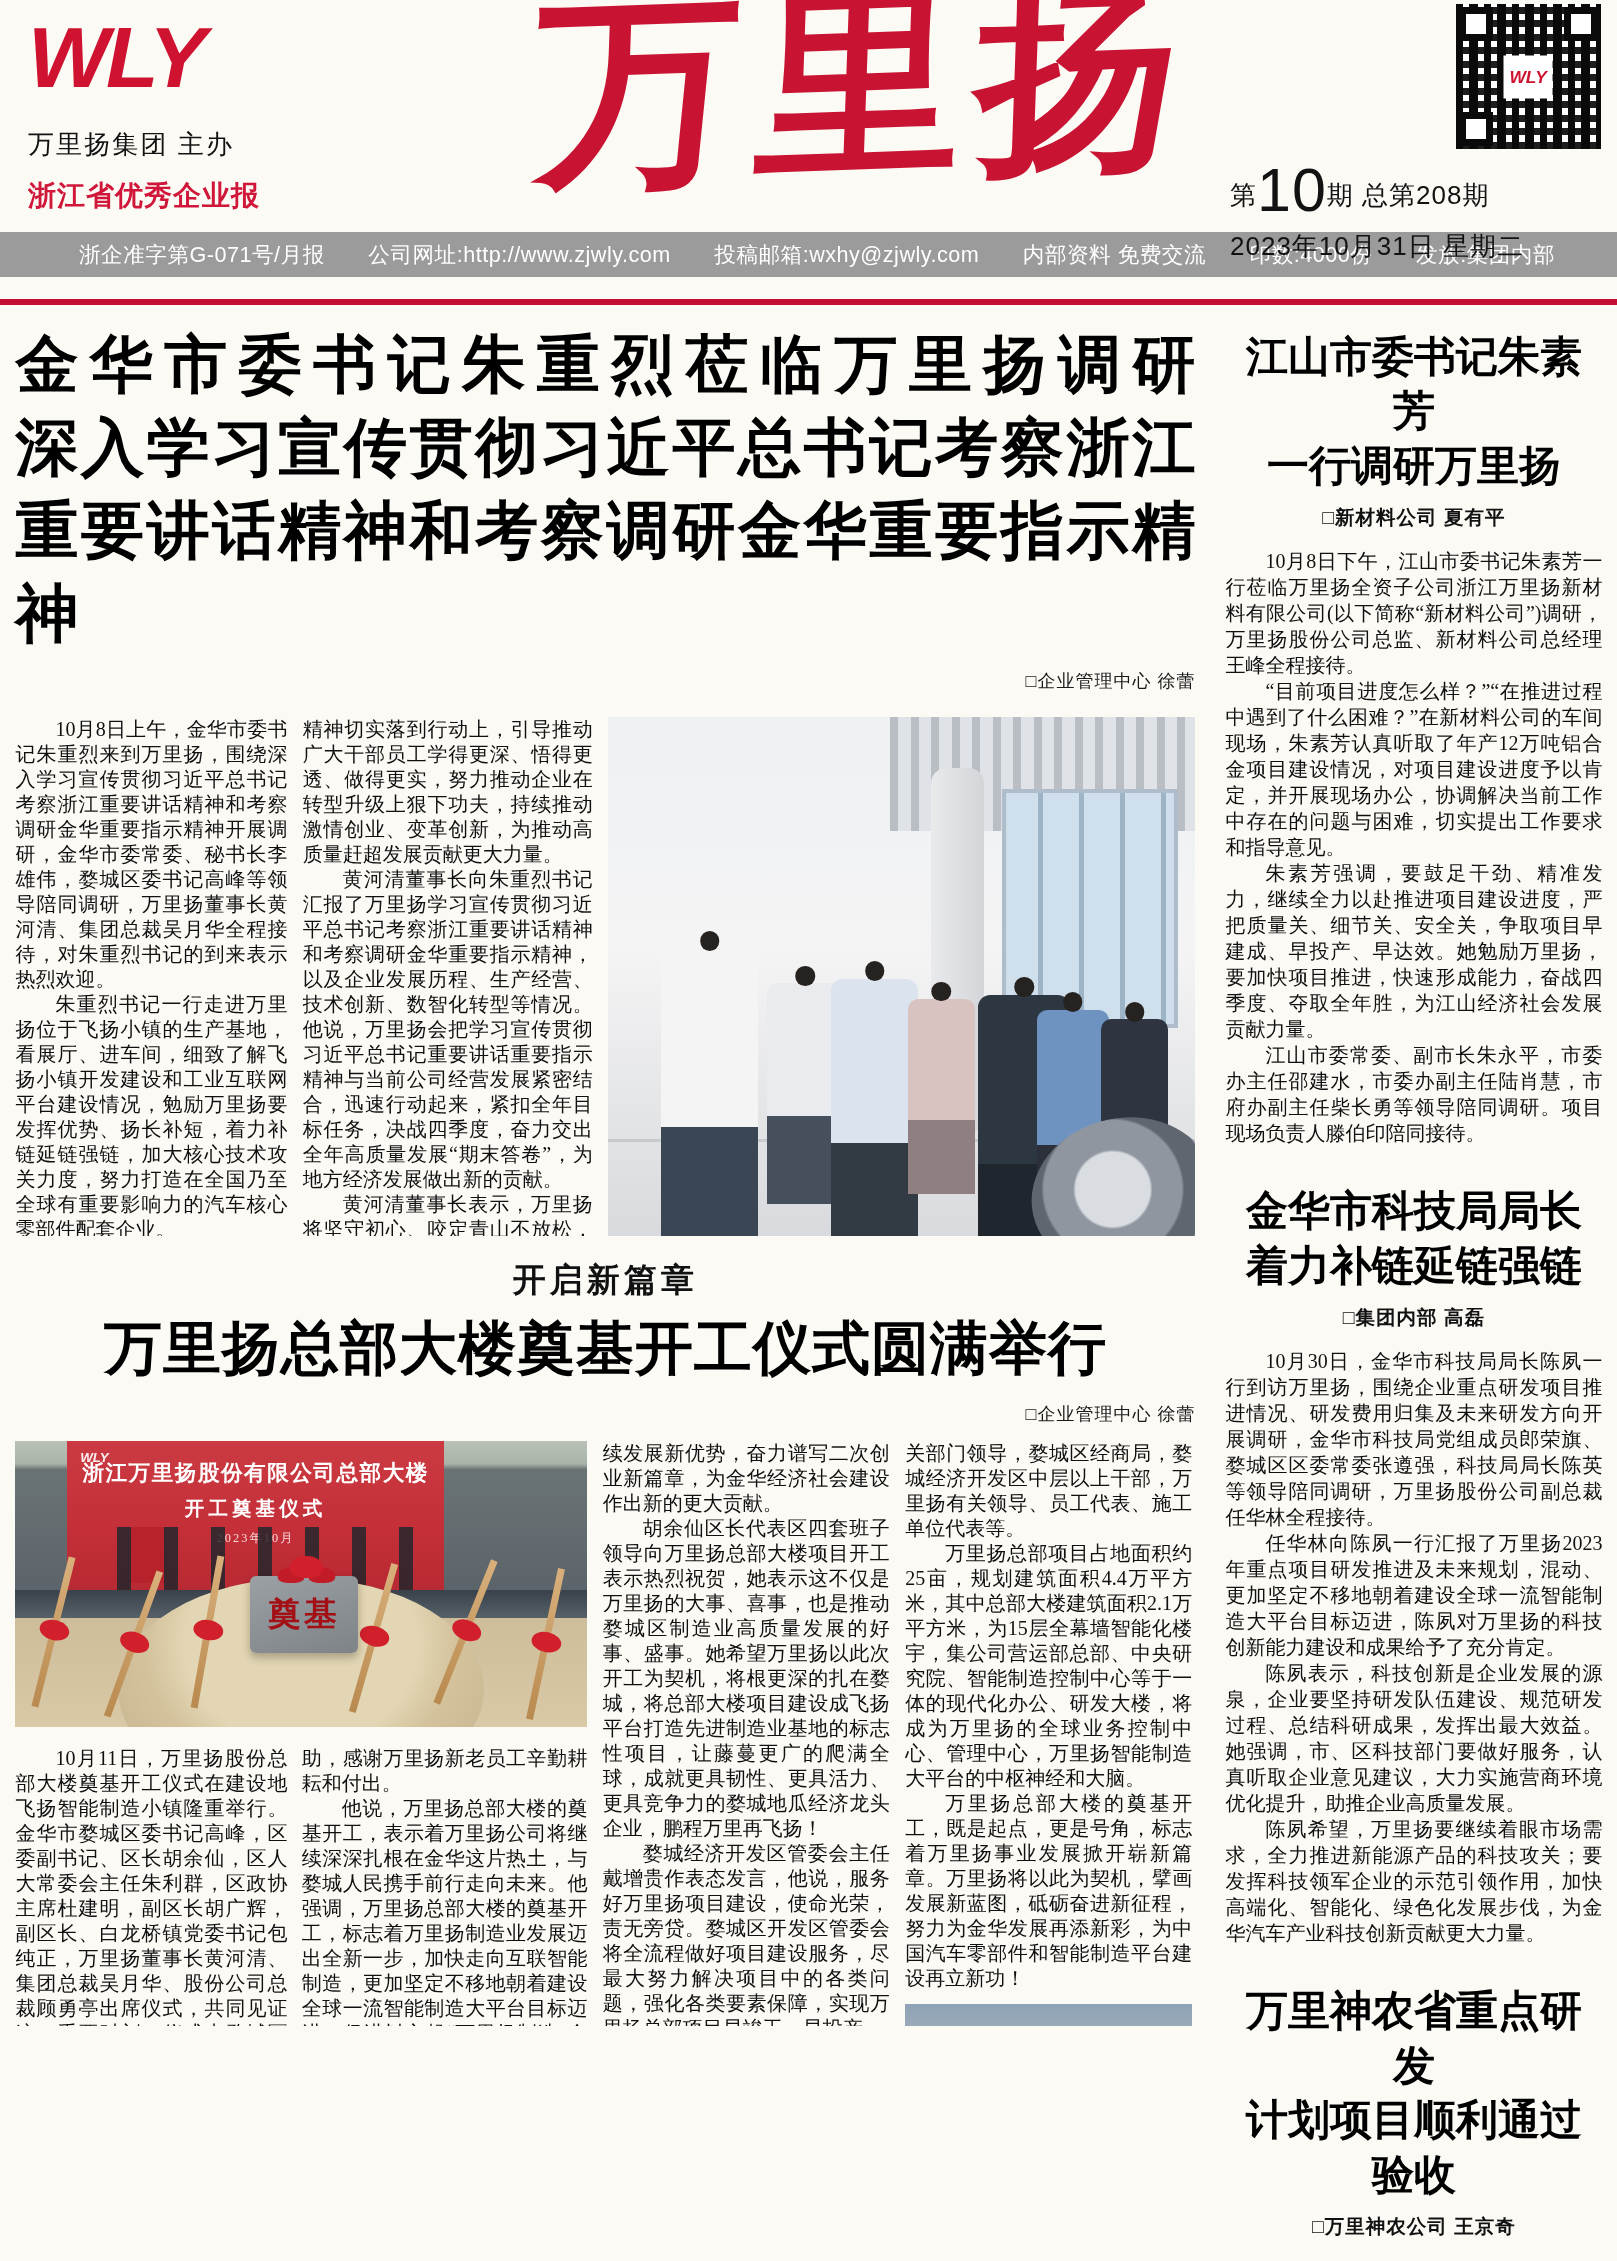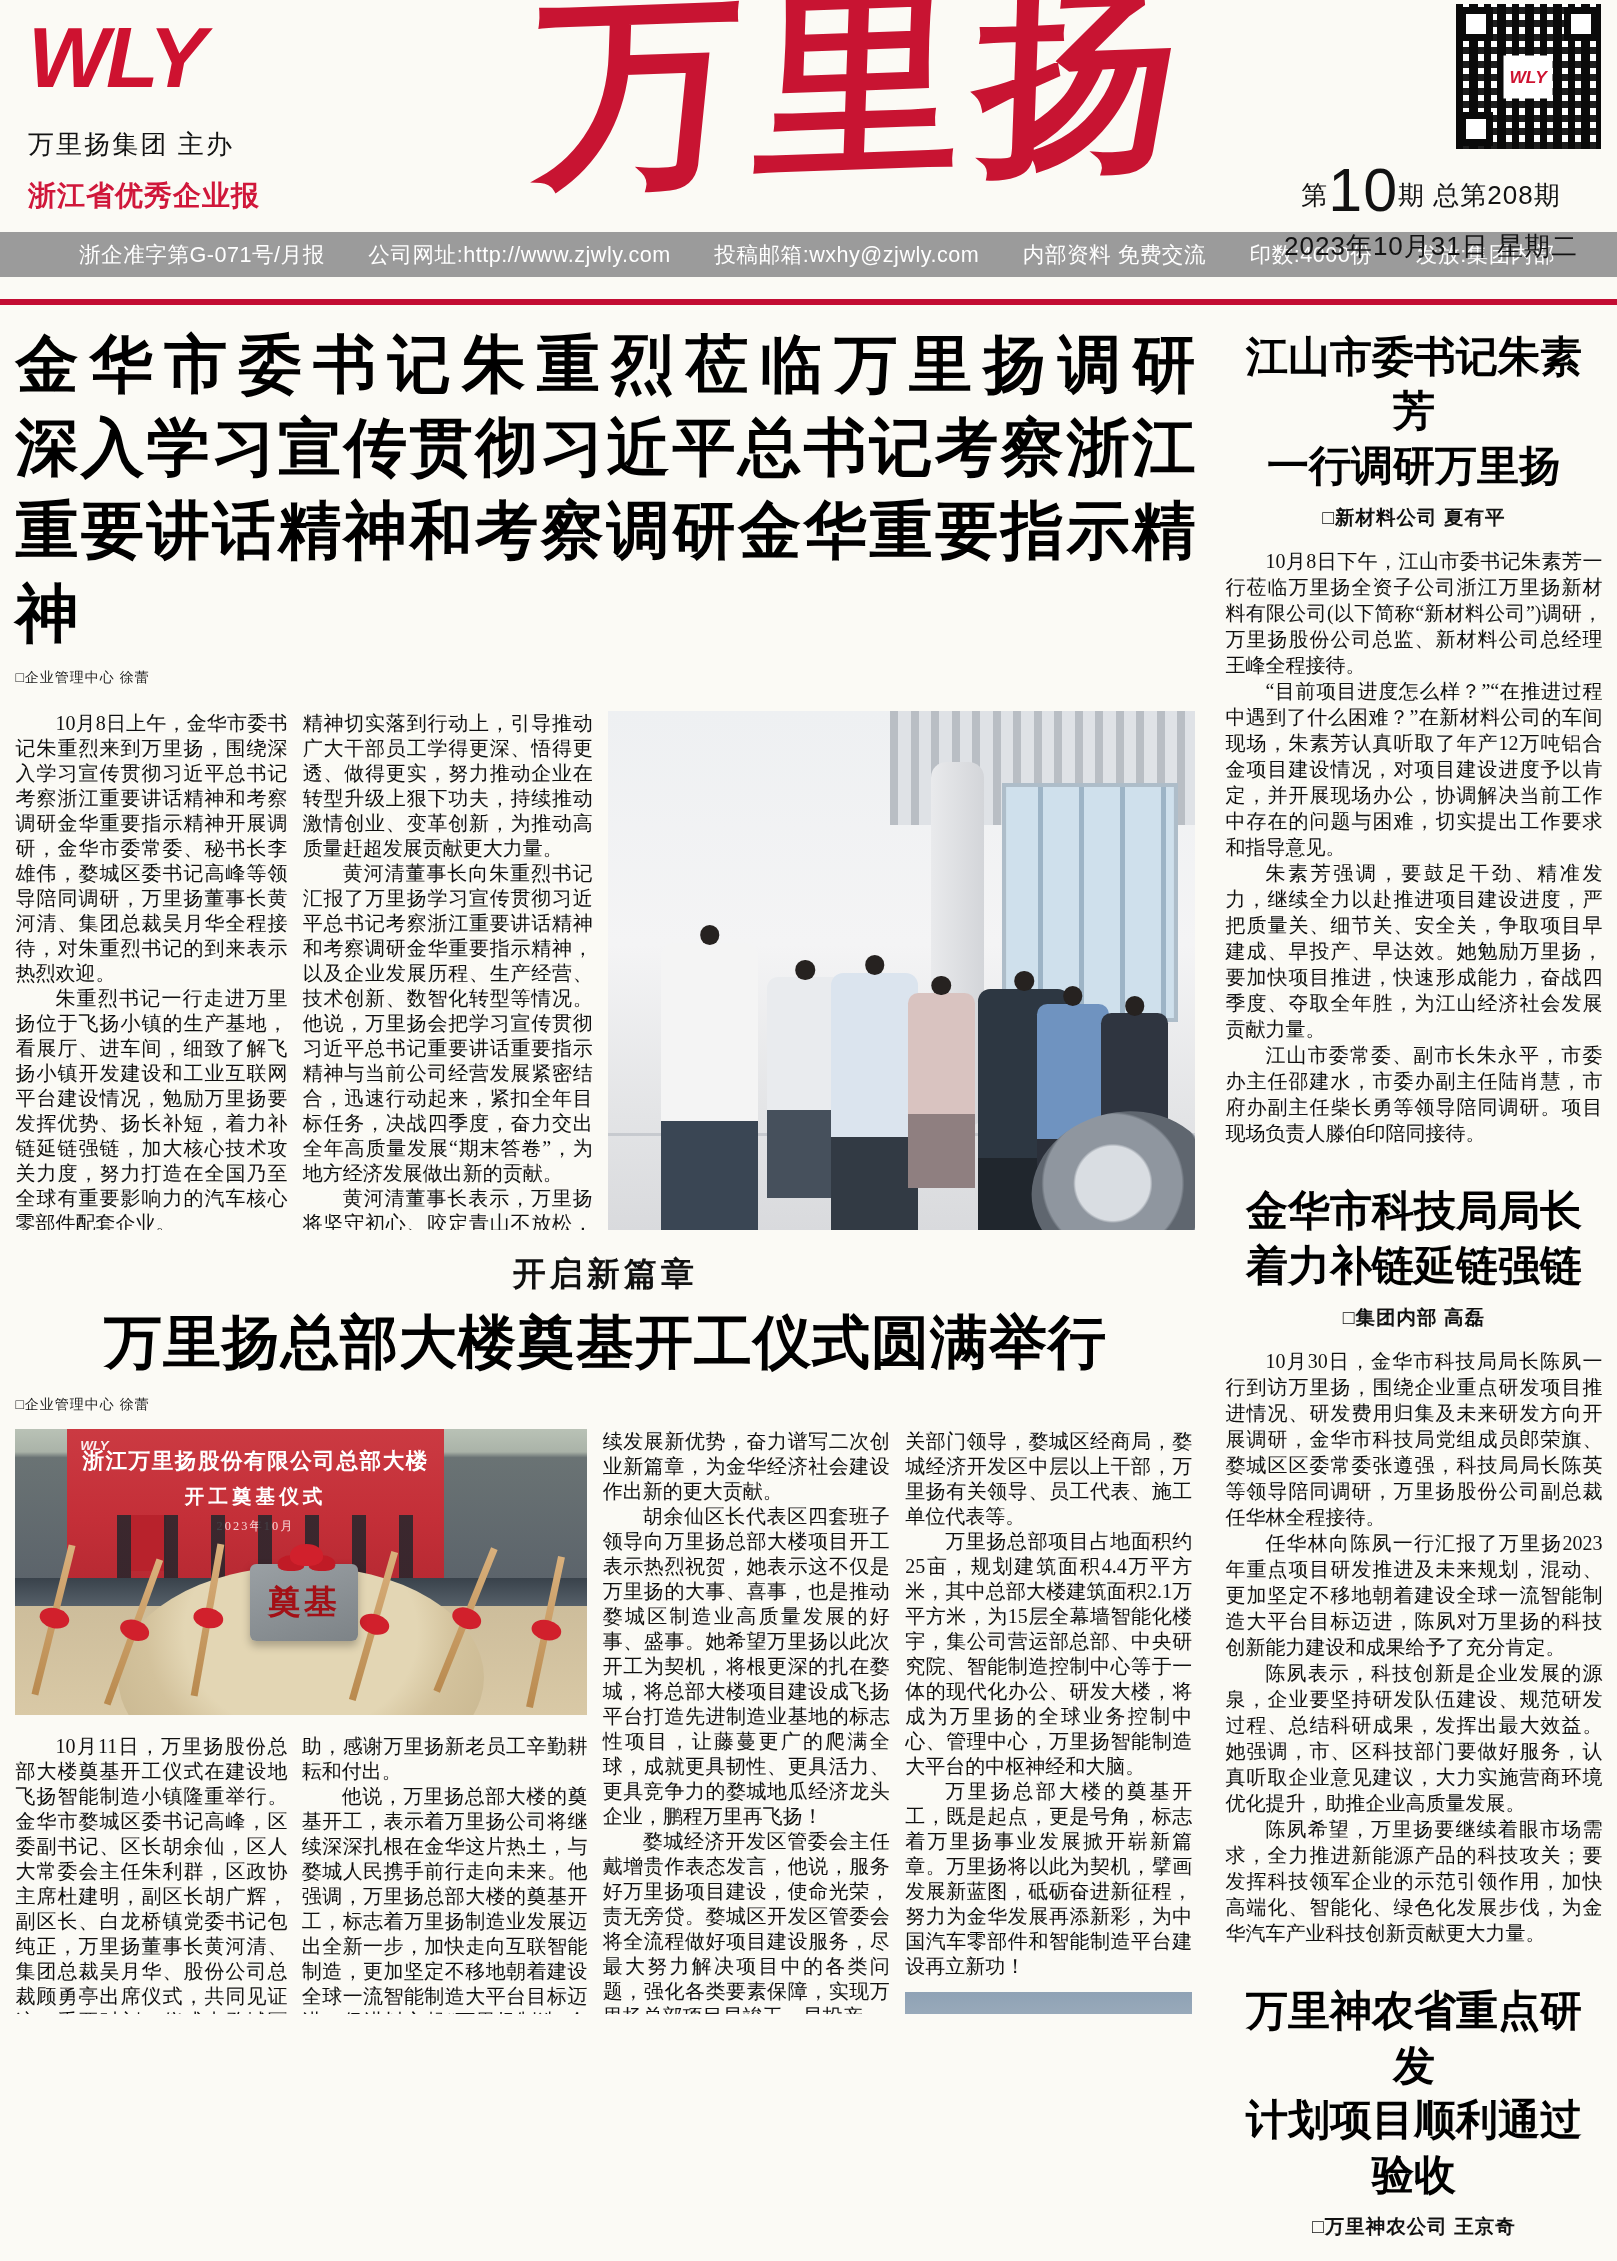--- a/index.html
+++ b/index.html
@@ -32,43 +32,43 @@
     background:
       repeating-linear-gradient(0deg, rgba(10,10,10,.92) 0 6.7px, transparent 6.7px 14px, rgba(10,10,10,.92) 14px 21px, transparent 21px 27px),
       repeating-linear-gradient(90deg, #0a0a0a 0 7.2px, #fff 7.2px 13.3px, #0a0a0a 13.3px 22px, #fff 22px 28px);
   }
   .qr .finder { position: absolute; width: 34px; height: 34px; border: 7.7px solid #0a0a0a; background: #fff; }
   .qr .f1 { left: 3.1px; top: 3.1px; } .qr .f2 { right: 3.1px; top: 3.1px; } .qr .f3 { left: 3.1px; bottom: 3.1px; }
   .qr .qr-center { position: absolute; left: 50%; top: 50%; transform: translate(-50%,-50%);
     width: 49px; height: 43px; background: #fff; display: flex; align-items: center; justify-content: center;
     font-family: "Liberation Sans","DejaVu Sans",sans-serif; font-weight: 900; font-style: italic;
     color: #ce1230; font-size: 17.4px; }
-  .issue-block { position: absolute; right: 9px; top: 163px; width: 354px; text-align: center;
+  .issue-block { position: absolute; right: 33px; top: 163px; width: 354px; 
     font-family: "Liberation Sans","DejaVu Sans",sans-serif; color: #121212; }
   .issue-line { font-size: 26px; letter-spacing: 1px; white-space: nowrap; }
   .issue-line .big-no { font-size: 61px; font-weight: 400; line-height: .9; vertical-align: -7.2px; font-family: "Liberation Sans","DejaVu Sans",sans-serif; }
   .date-line { margin-top: 11.3px; font-size: 26px; letter-spacing: 1px; white-space: nowrap; }
 
   
   .infobar { height: 45px; background: #9b9b9b; display: flex; align-items: center;
     justify-content: space-between; padding: 0 62px 0 79px; }
   .infobar span { color: #fff; font-family: "Liberation Sans","DejaVu Sans",sans-serif; font-size: 21.6px; letter-spacing: 0.5px; white-space: nowrap; }
   .redrule { height: 6.7px; background: #c30d33; margin-top: 21.6px; }
 
   
   .content { display: flex; gap: 30px; padding: 17.4px 15.4px 0 15.4px; }
   .main-col { width: 1180px; flex: 0 0 auto; }
   .side-col { width: 377px; flex: 0 0 auto; padding-top: 7.2px; }
 
   
   .lead-headline { font-family: "Liberation Sans","DejaVu Sans",sans-serif; font-weight: 900;
     font-size: 63px; line-height: 1.32; color: #000; }
   .jline { display: block; text-align: justify; text-align-last: justify; }
-  .byline { text-align: left; font-family: "Liberation Sans","DejaVu Sans",sans-serif;
-    font-size: 14px; color: #1a1a1a; margin: 13.3px 0 15.4px 0; letter-spacing: 1px; }
+  .byline { text-align: right; font-family: "Liberation Sans","DejaVu Sans",sans-serif;
+    font-size: 18px; color: #1a1a1a; margin: 13.3px 0 15.4px 0; letter-spacing: 1px; }
   .cols { display: flex; gap: 15.4px; }
   .np-text { font-size: 20px; line-height: 25px; text-align: justify; color: #101010; }
   .np-text p { text-indent: 2em; }
   .np-text p.noind { text-indent: 0; }
   .c-530 { width: 272px; flex: 0 0 auto; }
   .c-560 { width: 287px; flex: 0 0 auto; }
   .c-565 { width: 290px; flex: 0 0 auto; }
   .lead-body { height: 519px; overflow: hidden; margin-top: 24px; }
 
   

